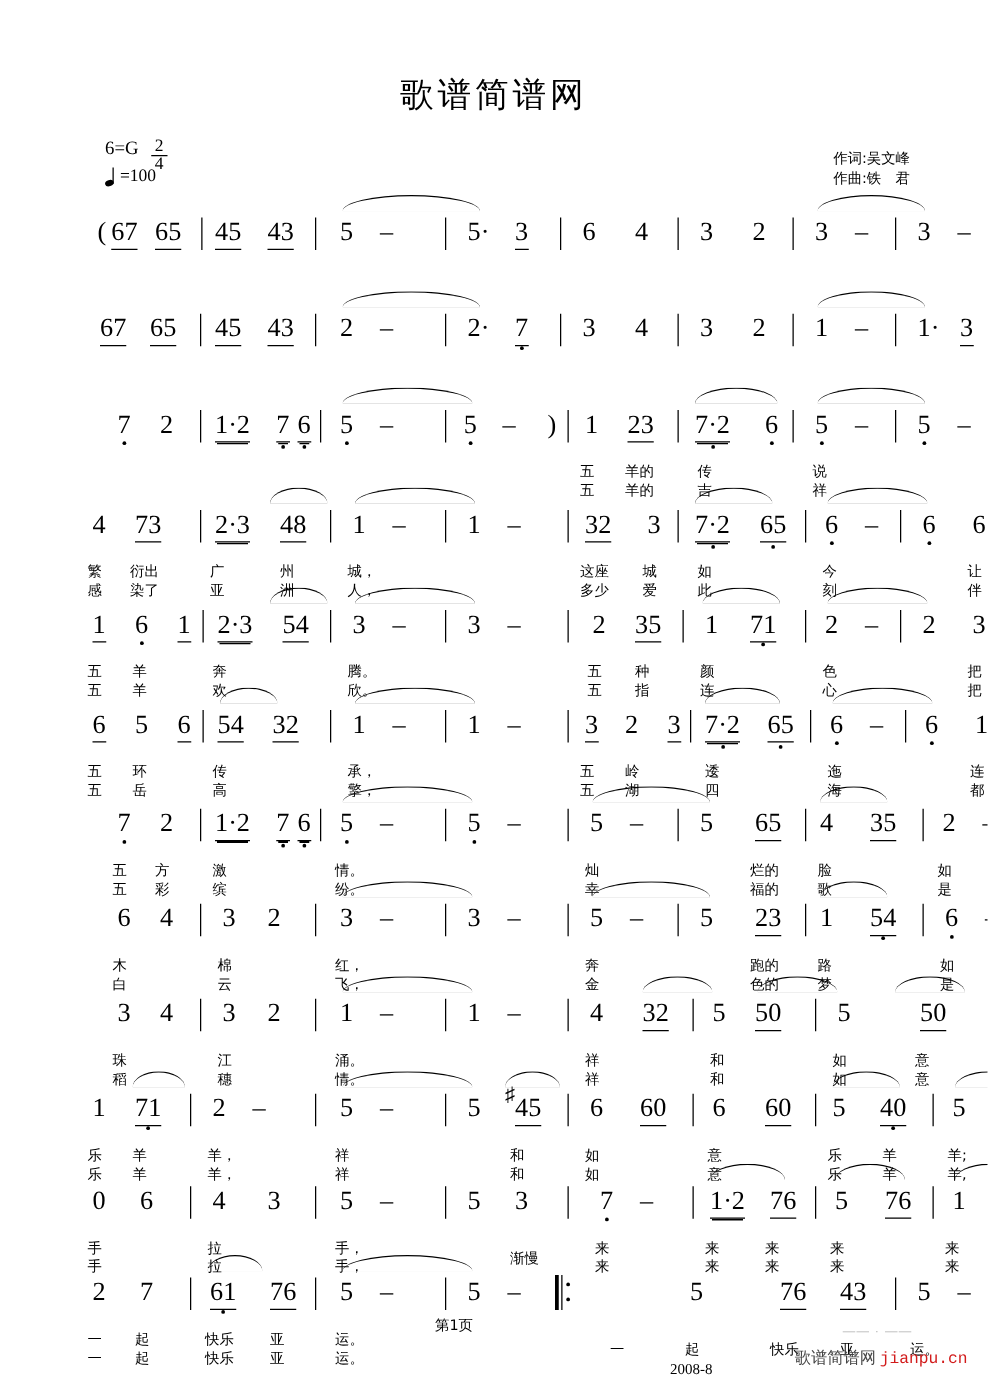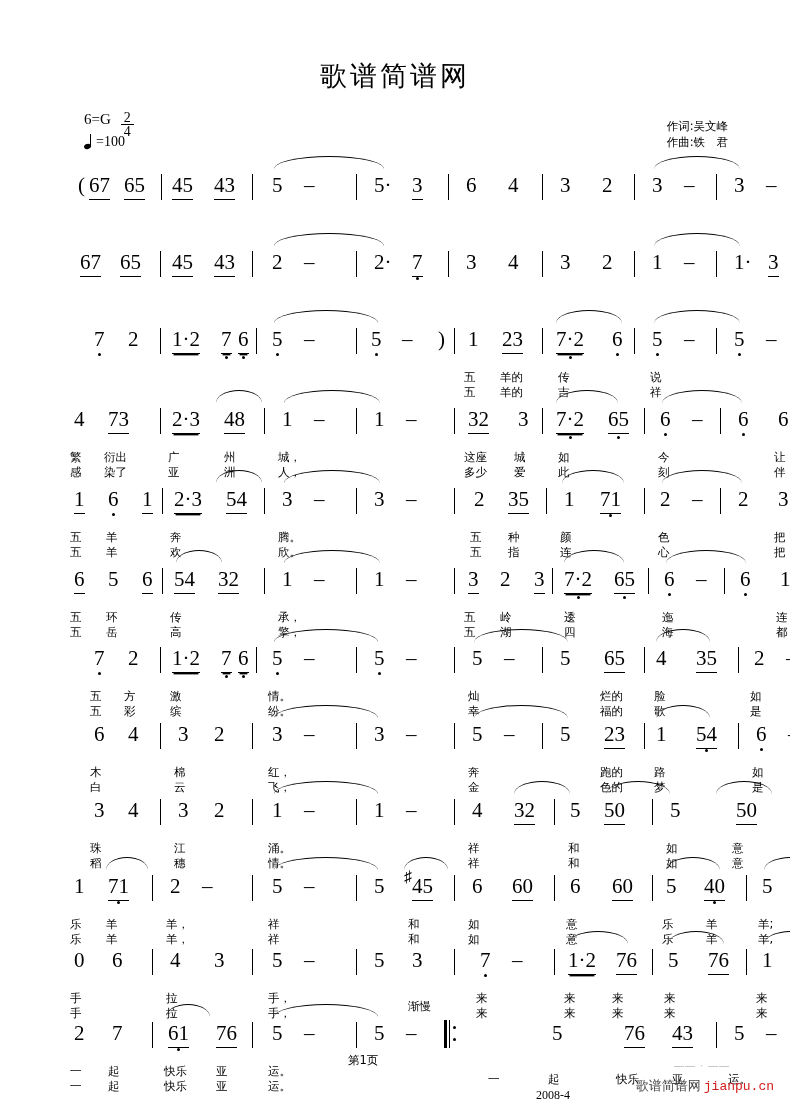--- a/index.html
+++ b/index.html
@@ -676,20 +676,20 @@
         <span class="ly2" style="left:212px;top:19px;">运。</span>
       <span class="ly" style="left:432px;top:12px;">一</span>
       <span class="ly" style="left:492px;top:12px;">起</span>
       <span class="ly" style="left:560px;top:12px;">快乐</span>
       <span class="ly" style="left:616px;top:12px;">亚</span>
       <span class="ly" style="left:672px;top:12px;">运。</span>
     </div>
   </div>
 
   <div class="pagenum">第1页</div>
-  <div class="date">2008-4</div>
+  <div class="date">2008-8</div>
   <div class="wmdots">—— · ——</div>
   <div class="wm">
     <span class="cn">歌谱简谱网</span>
     <span class="en">jianpu.cn</span>
   </div>
 
 </div>
 
 </body></html>

